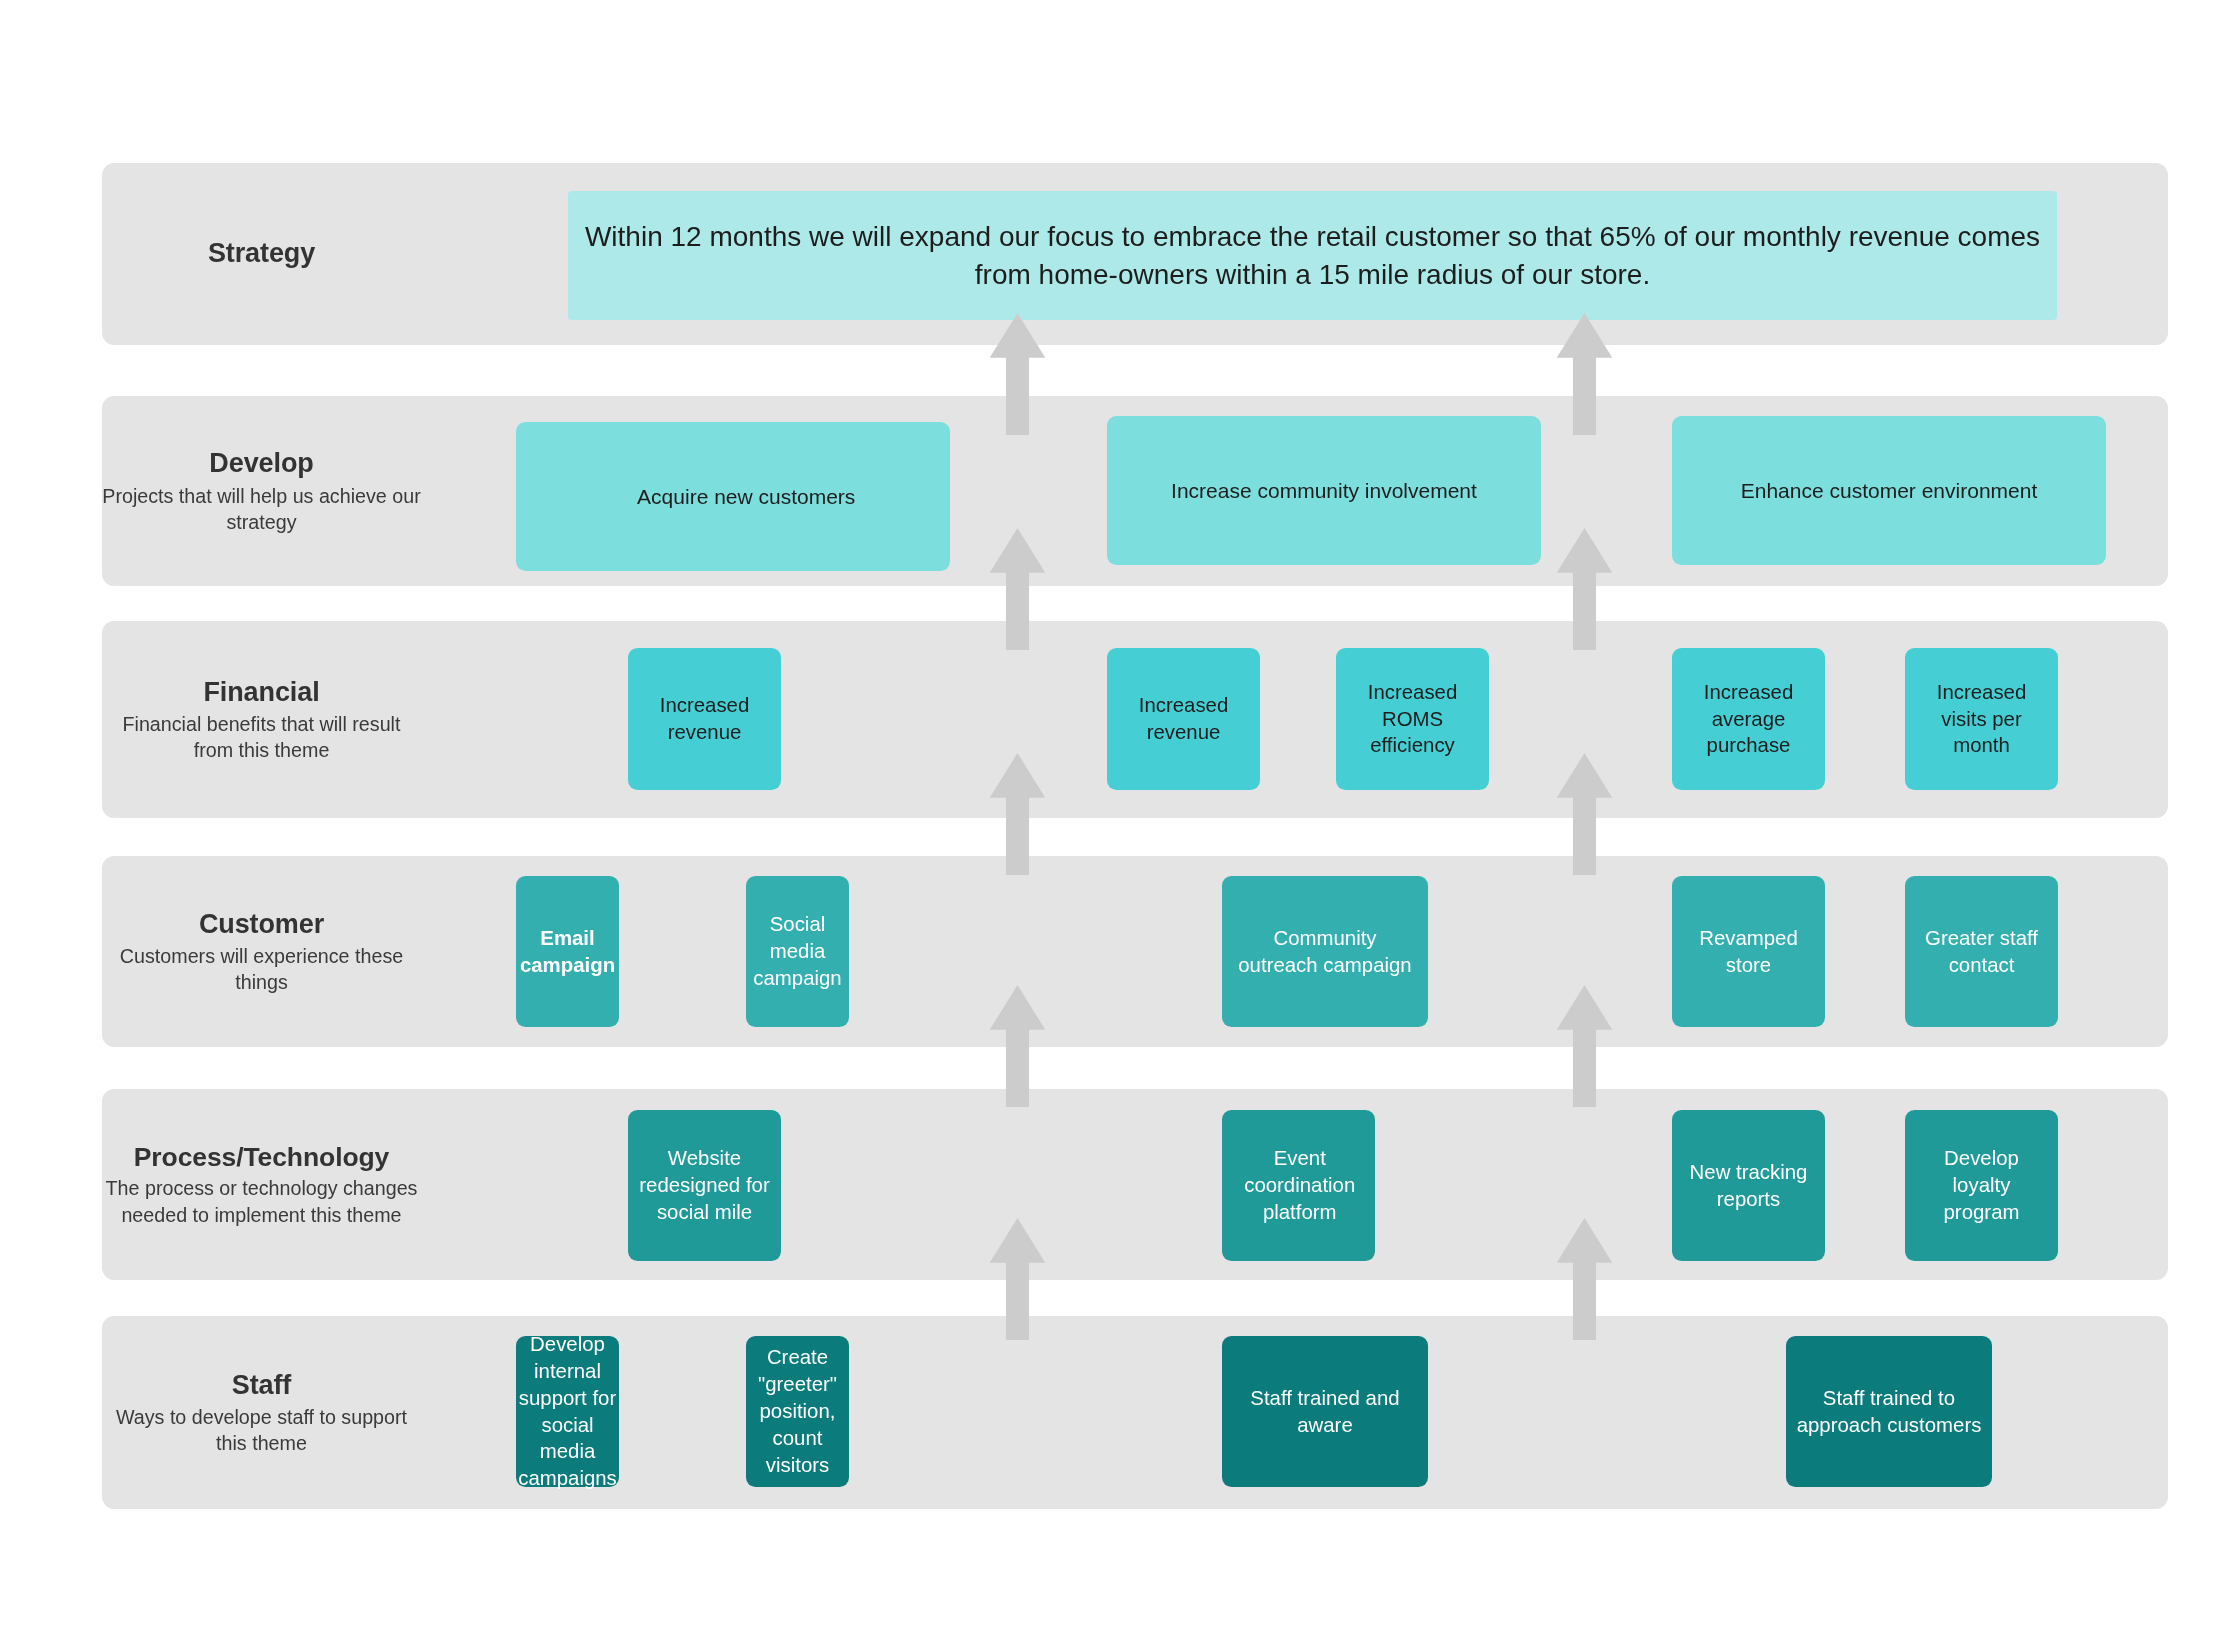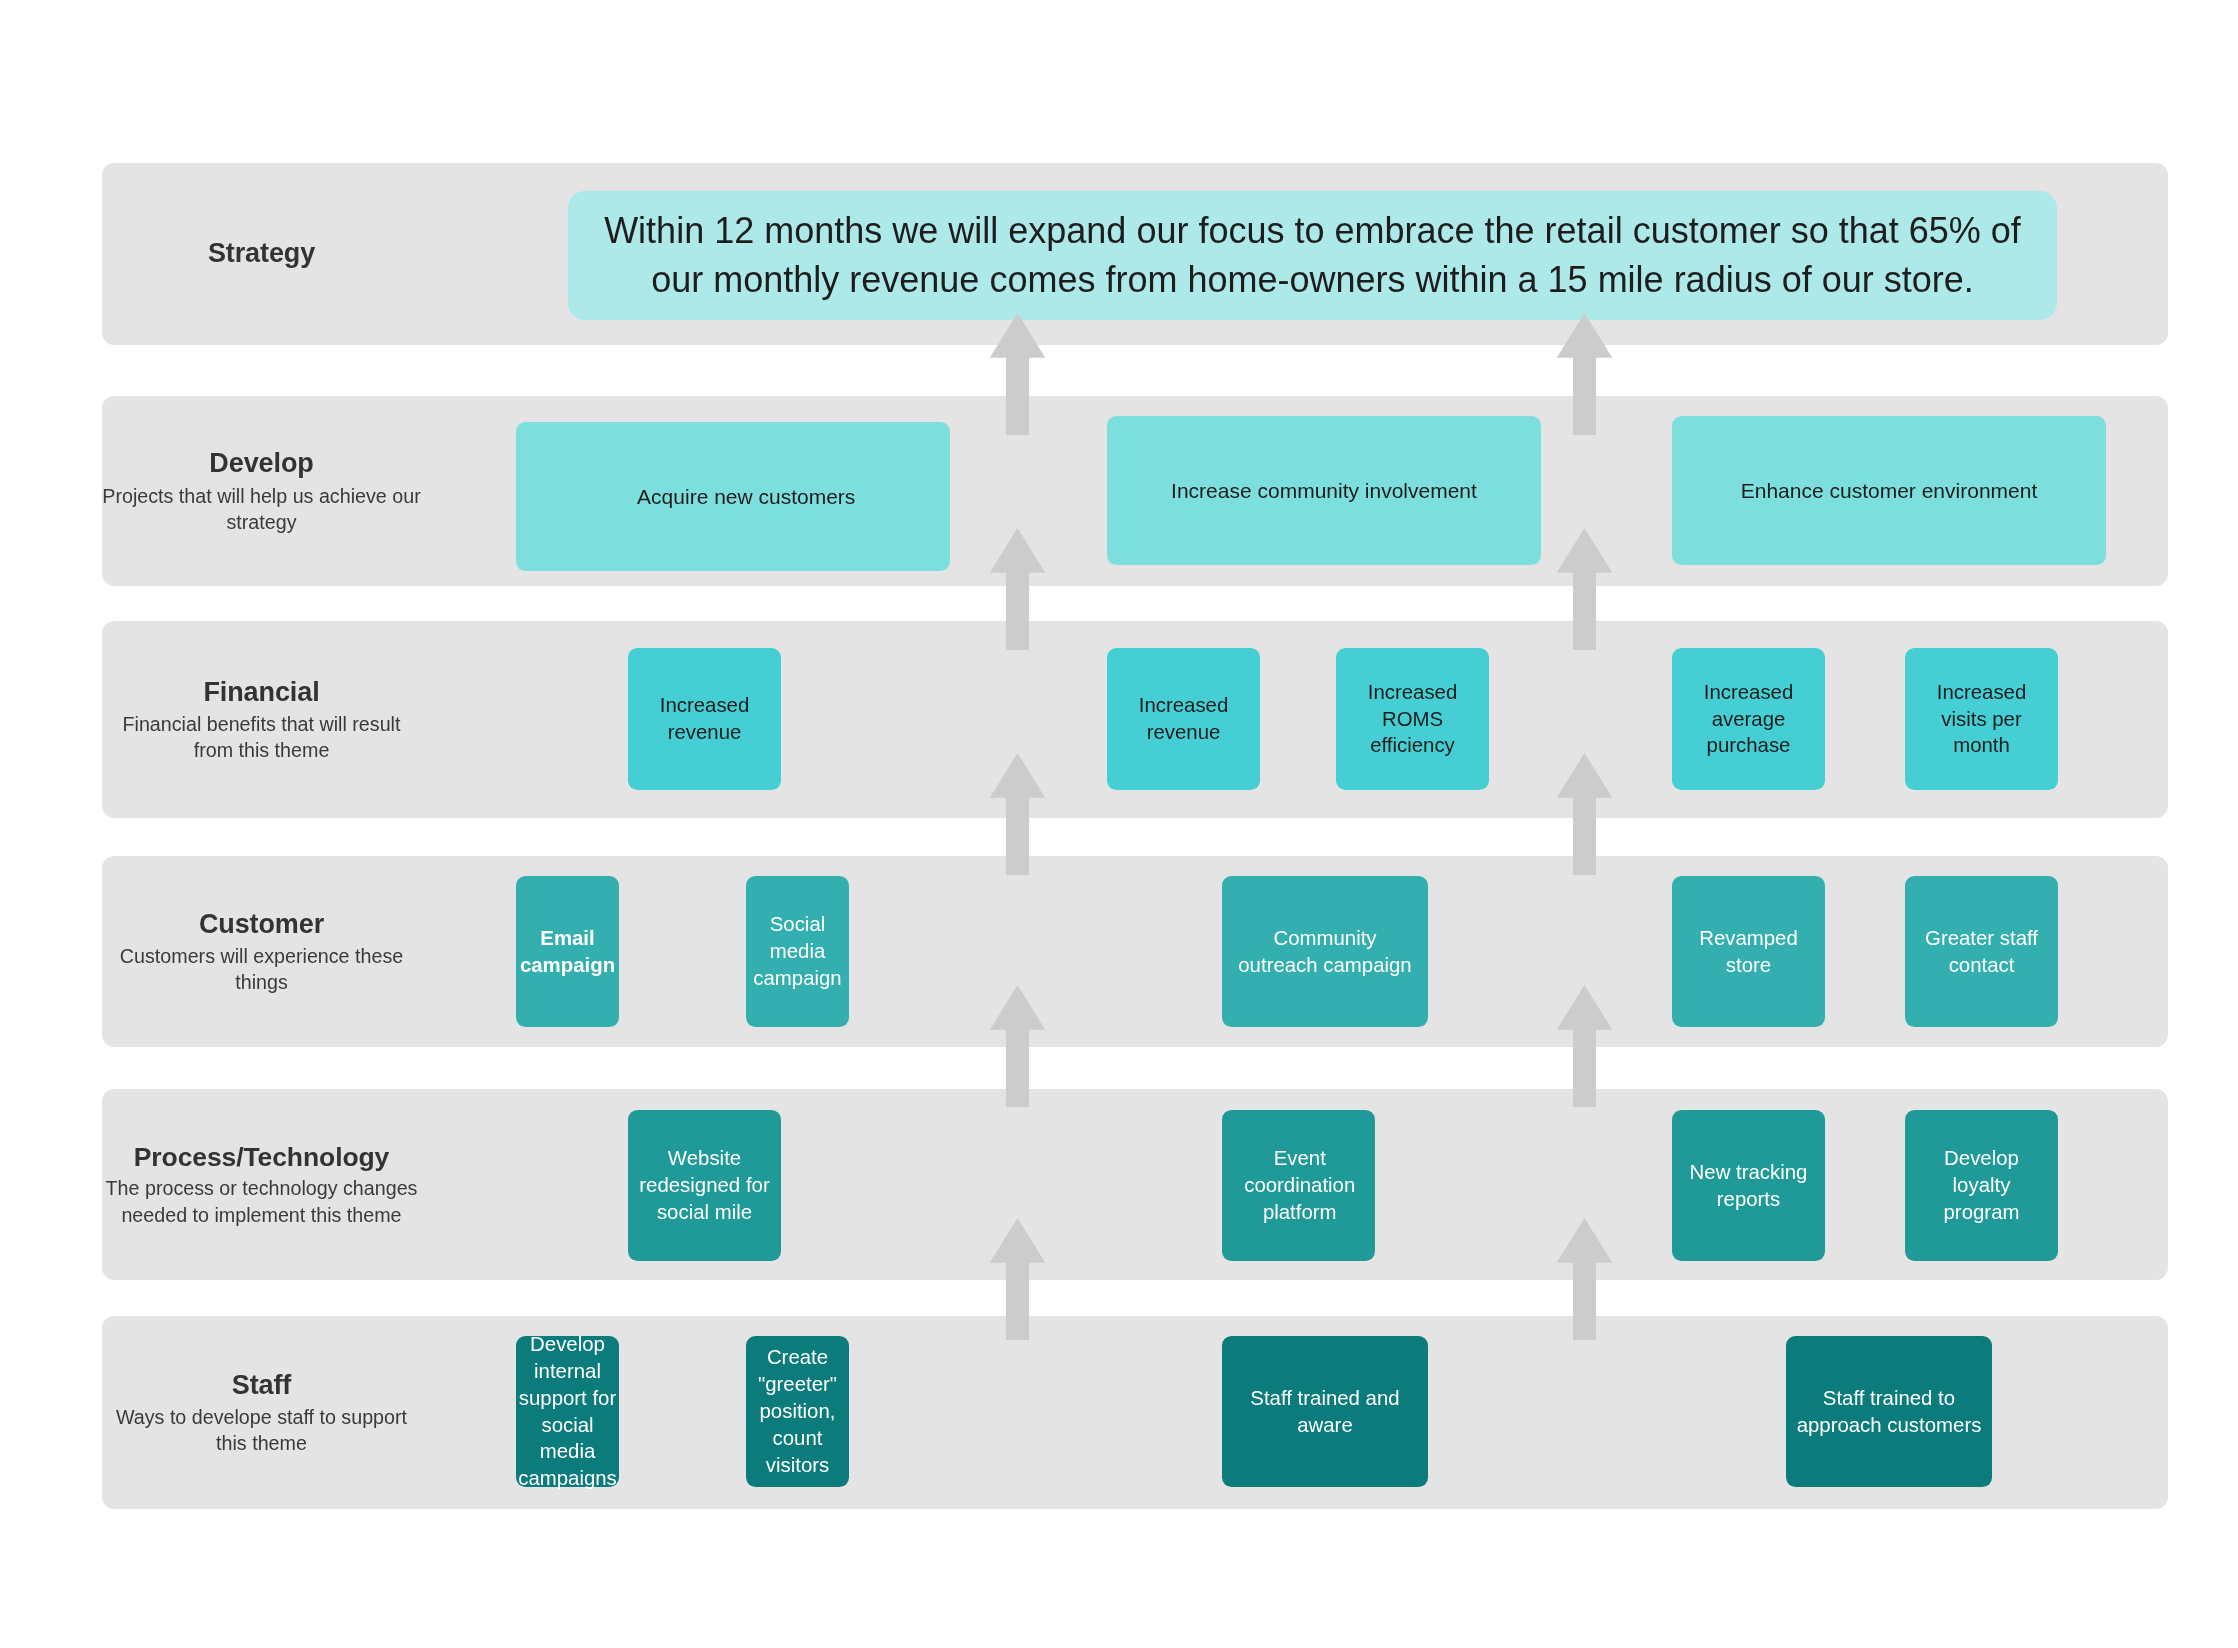--- a/index.html
+++ b/index.html
@@ -41,21 +41,21 @@
   .card {
     position: absolute;
     display: flex; align-items: center; justify-content: center;
     text-align: center;
     border-radius: 9.5px;
     line-height: 1.32;
     padding: 4.1px 9.5px;
   }
   .card-strategy {
     background: #aee9e9; color: #1d1d1d;
-    font-size: 36px; border-radius: 17px; line-height: 1.34;
+    font-size: 28px; border-radius: 4px; line-height: 1.34;
   }
   .card-theme  { background: #7ddede; color: #1d1d1d; font-size: 21px; }
   .card-fin    { background: #45cfd4; color: #1d1d1d; font-size: 20.4px; }
   .card-cust   { background: #34afaf; color: #ffffff; font-size: 20.4px; }
   .card-proc   { background: #1f9a98; color: #ffffff; font-size: 20.4px; }
   .card-staff  { background: #0c7b7b; color: #ffffff; font-size: 20.4px; }
 
   
   .arrow { position: absolute; }
   .arrow svg { display: block; }

